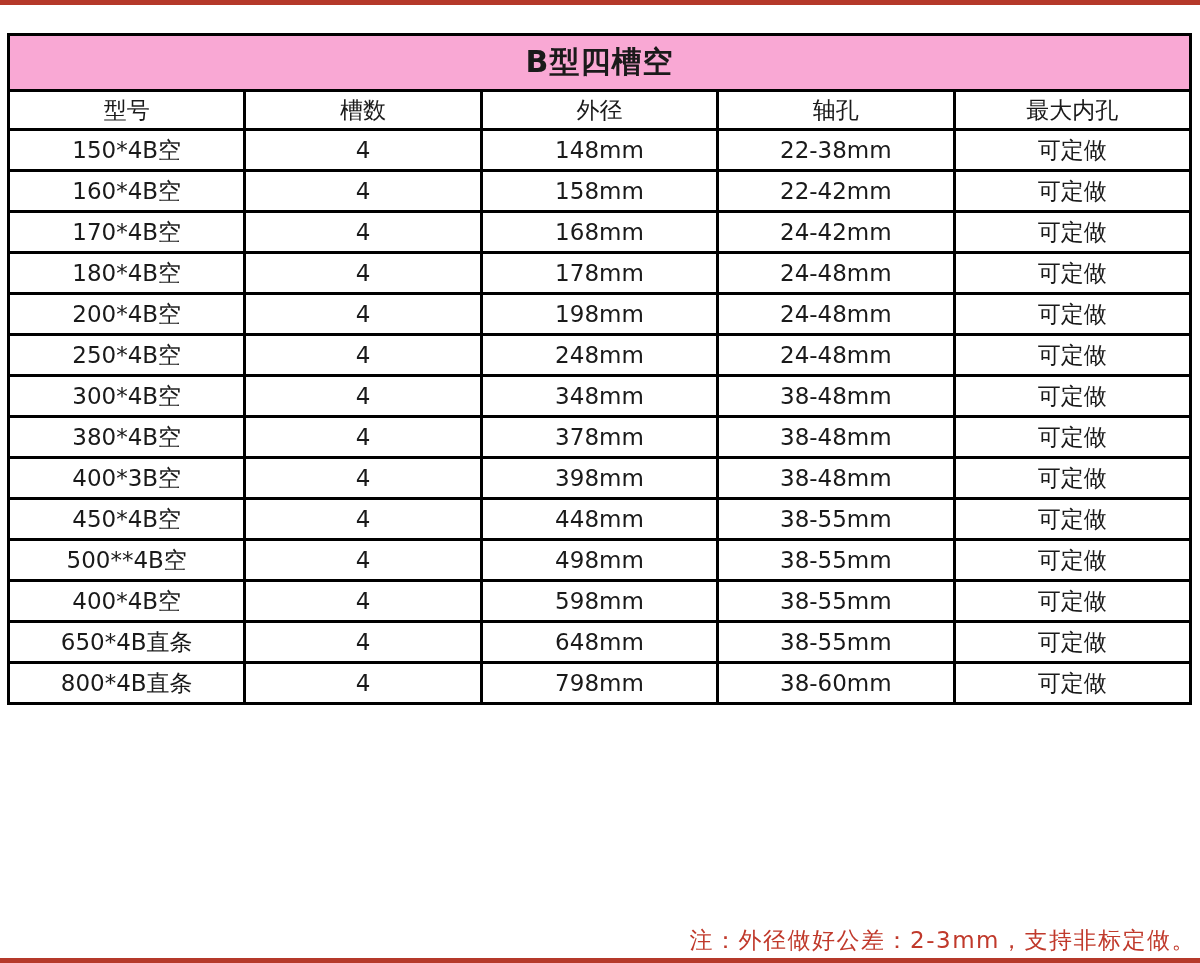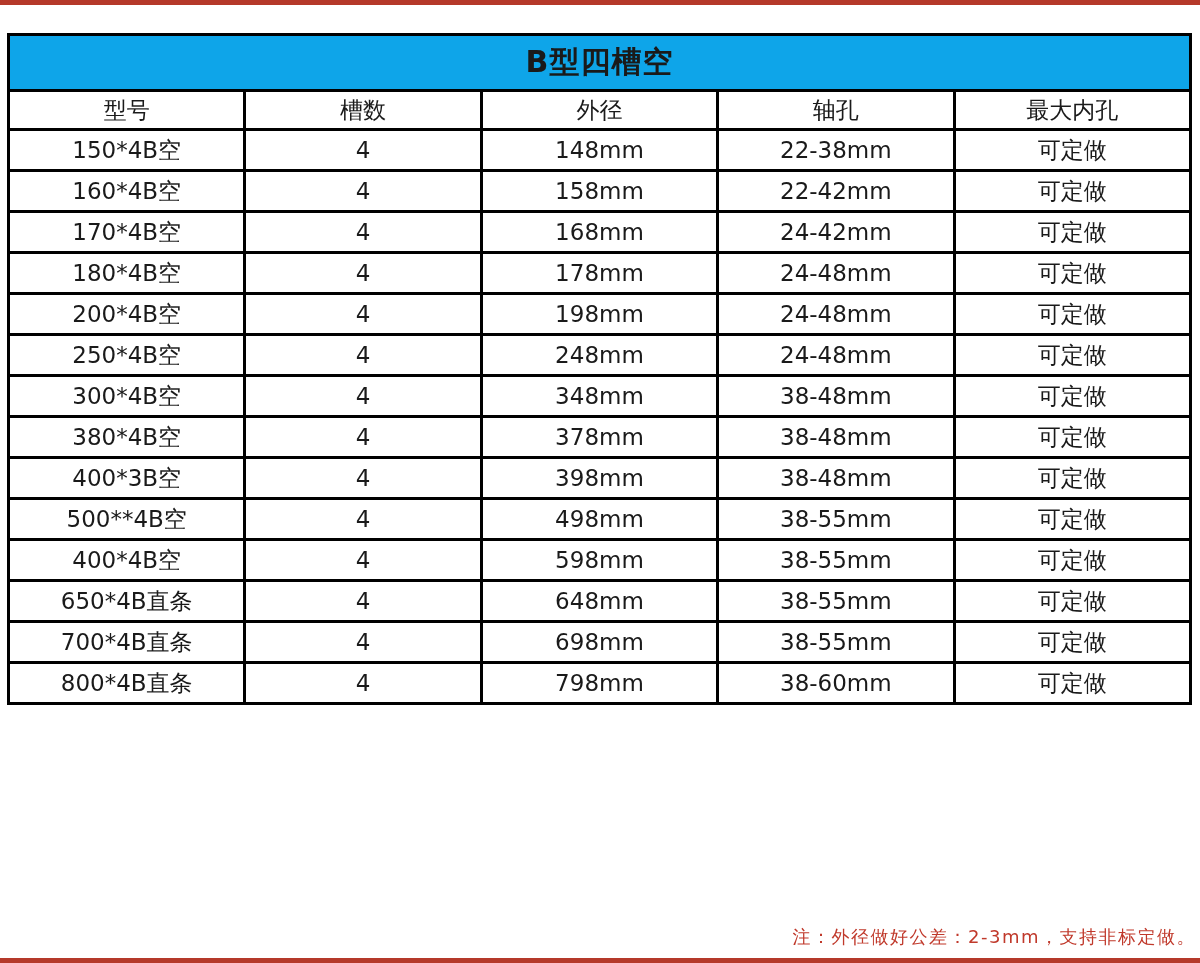--- a/index.html
+++ b/index.html
@@ -31,42 +31,42 @@
   }
   table.spec th, table.spec td {
     border: 3px solid #000000;
     text-align: center;
     vertical-align: middle;
     padding: 0;
     overflow: hidden;
     white-space: nowrap;
   }
   th.table-title {
-    background: #0ea5e9;
+    background: #f9a8d4;
     height: 53px;
     font-size: 30px;
     font-weight: bold;
     letter-spacing: 1px;
   }
   tr.header-row th {
     height: 36px;
     font-size: 23px;
     font-weight: normal;
     margin-left: 16px;
   }
   tbody td {
     height: 38px;
     font-size: 23px;
     font-weight: normal;
   }
   .note {
     position: absolute;
     top: 925px;
     right: 4px;
-    font-size: 18px;
+    font-size: 23px;
     letter-spacing: 1.5px;
     color: #c0392b;
     white-space: nowrap;
   }
 </style>
 </head>
 <body>
 
 <div class="page">
 
@@ -150,44 +150,44 @@
           <td>可定做</td>
         </tr>
         <tr>
           <td>400*3B空</td>
           <td>4</td>
           <td>398mm</td>
           <td>38-48mm</td>
           <td>可定做</td>
         </tr>
         <tr>
+          <td>450*4B空</td>
+          <td>4</td>
+          <td>448mm</td>
+          <td>38-55mm</td>
+          <td>可定做</td>
+        </tr>
+        <tr>
           <td>500**4B空</td>
           <td>4</td>
           <td>498mm</td>
           <td>38-55mm</td>
           <td>可定做</td>
         </tr>
         <tr>
           <td>400*4B空</td>
           <td>4</td>
           <td>598mm</td>
           <td>38-55mm</td>
           <td>可定做</td>
         </tr>
         <tr>
           <td>650*4B直条</td>
           <td>4</td>
           <td>648mm</td>
-          <td>38-55mm</td>
-          <td>可定做</td>
-        </tr>
-        <tr>
-          <td>700*4B直条</td>
-          <td>4</td>
-          <td>698mm</td>
           <td>38-55mm</td>
           <td>可定做</td>
         </tr>
         <tr>
           <td>800*4B直条</td>
           <td>4</td>
           <td>798mm</td>
           <td>38-60mm</td>
           <td>可定做</td>
         </tr>

